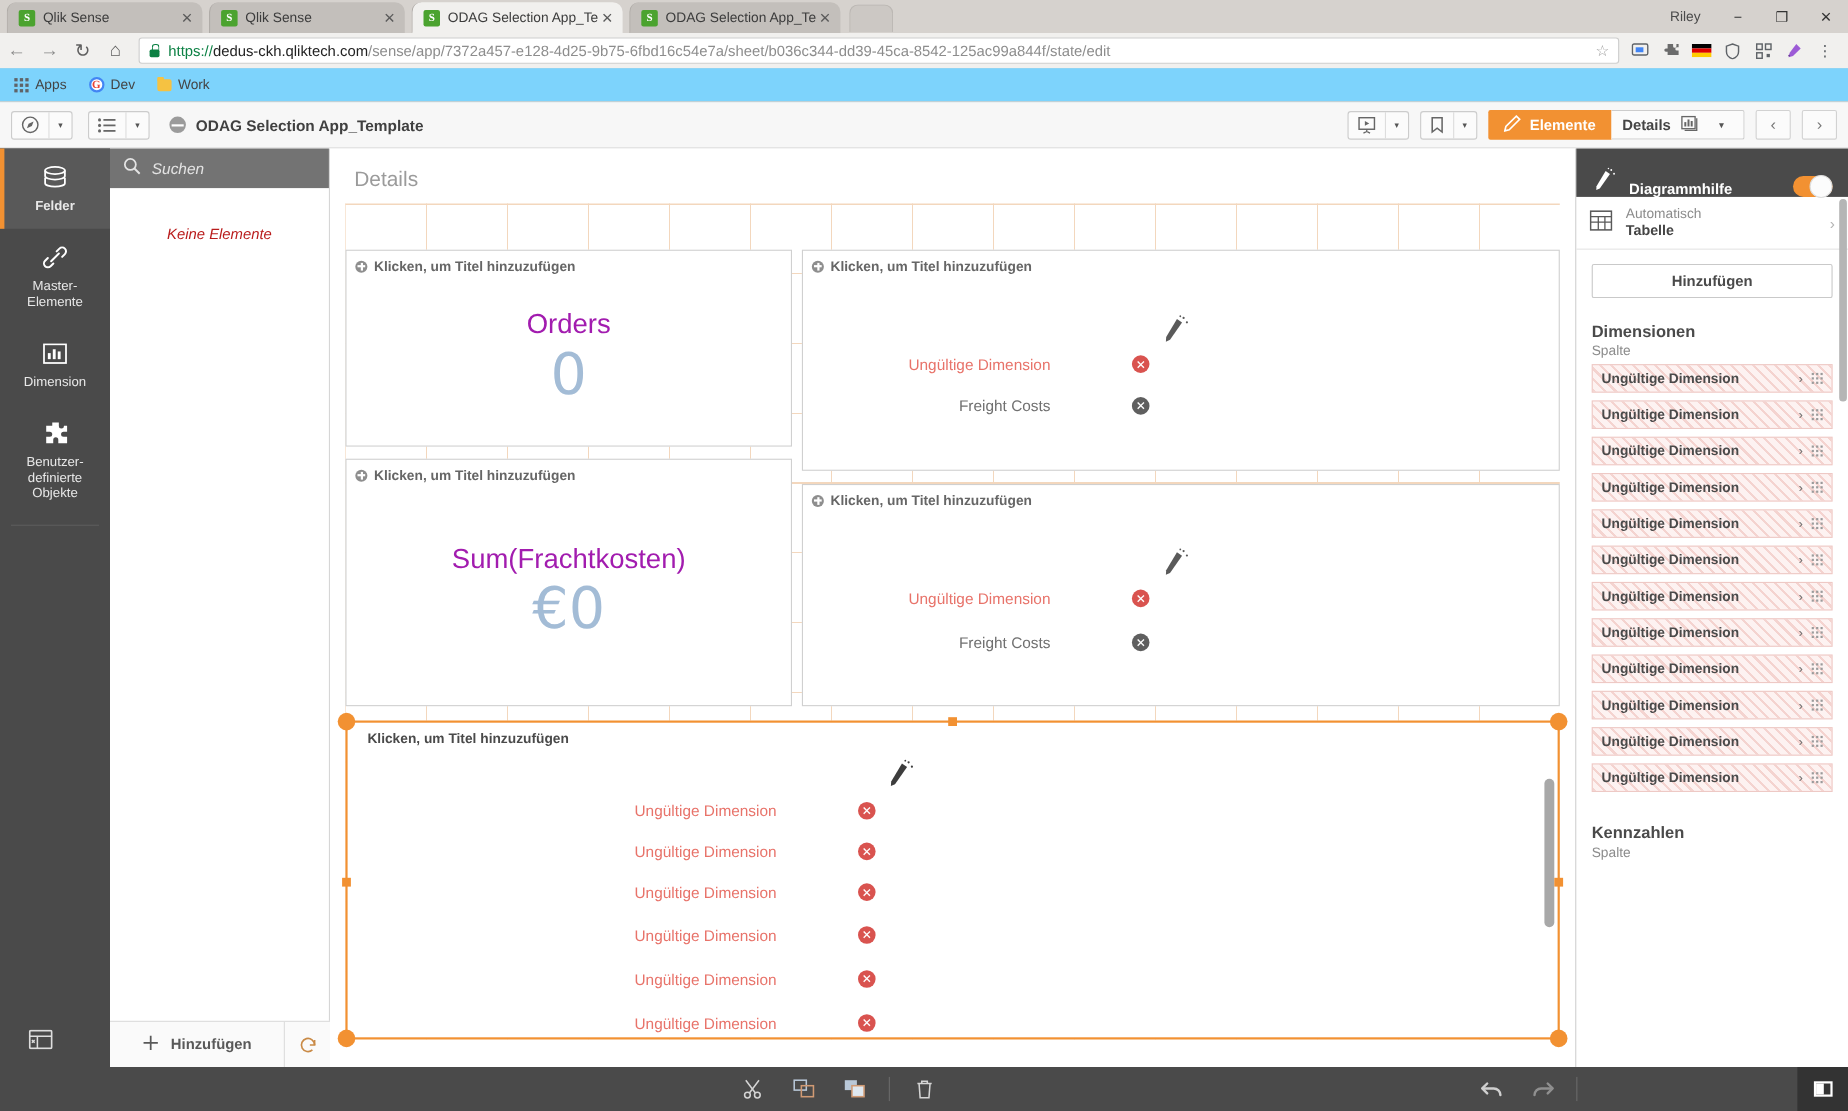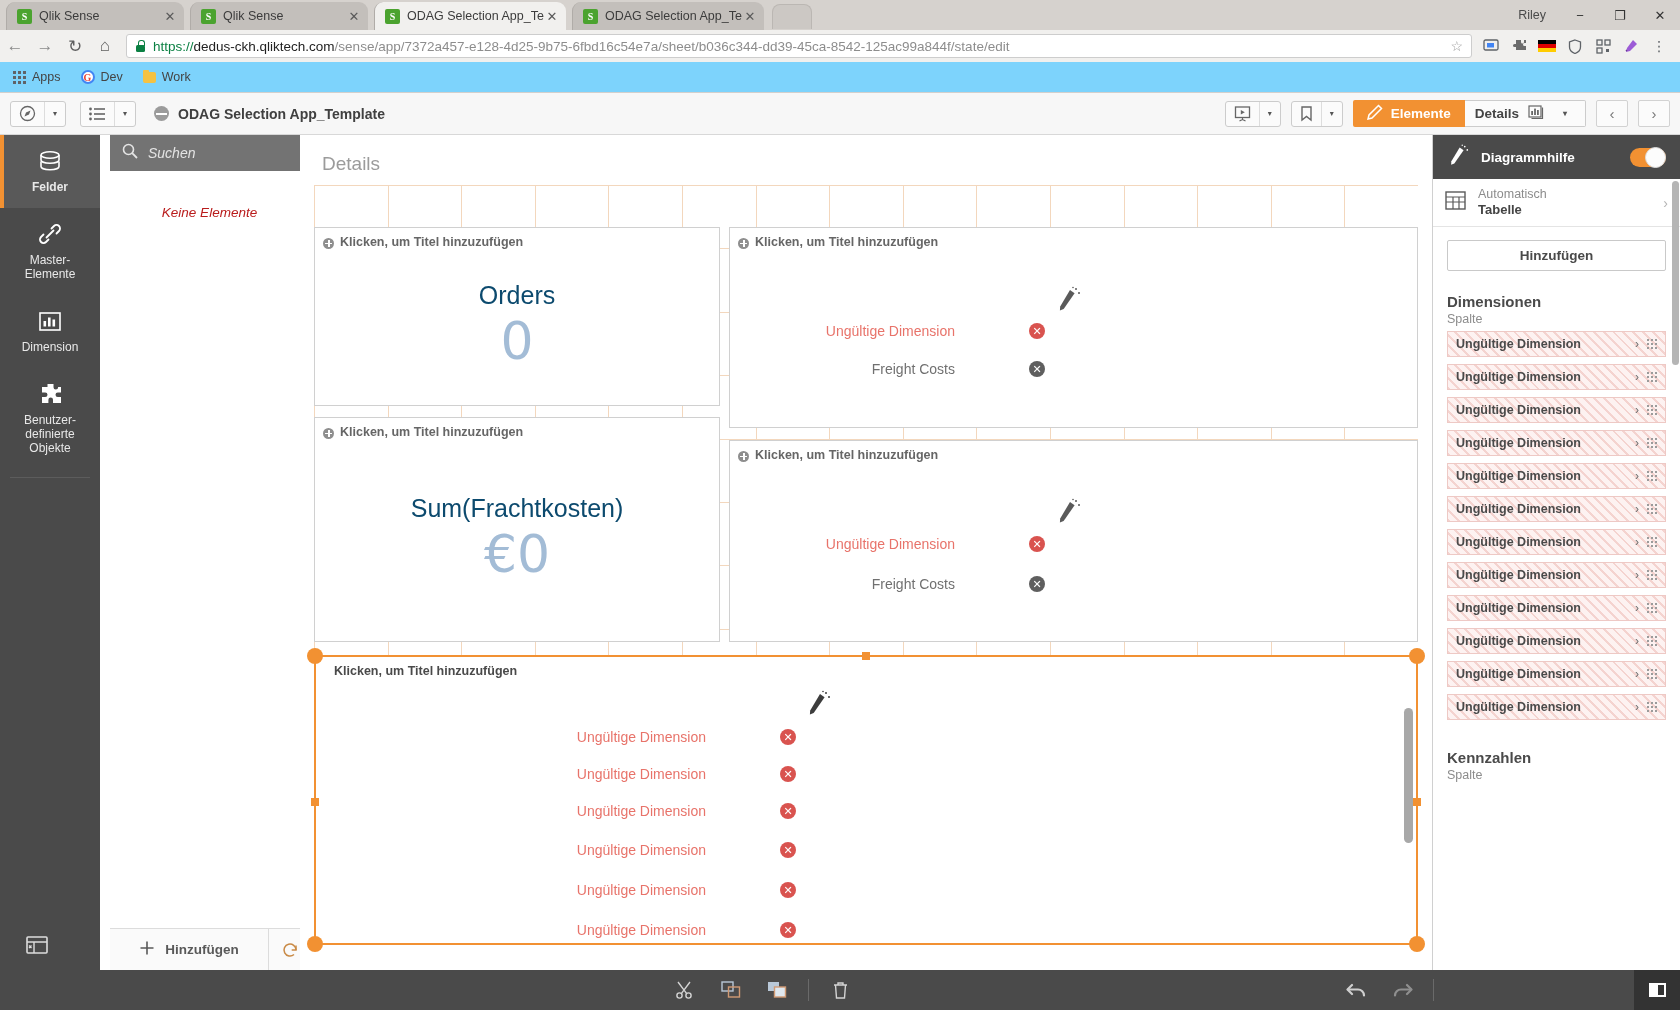--- a/index.html
+++ b/index.html
@@ -79,44 +79,44 @@
 
   
   .rail { position:absolute; left:0; top:135px; width:100px; height:835px; background:#4a4a4a; }
   .rail-item { padding:14px 4px 14px; text-align:center; color:#e8e8e8; font-size:12px; line-height:14px; border-bottom:none; }
   .rail-item.active { background:#595959; border-left:4px solid #f29132; padding-left:0; }
   .rail-icon { height:24px; display:flex; align-items:center; justify-content:center; margin-bottom:7px; color:#fff; }
   .rail-divider { height:1px; background:#5c5c5c; margin:8px 10px; }
   .rail-bottom { position:absolute; left:0; bottom:0; width:100px; height:46px; display:flex; align-items:center; padding-left:26px; }
 
   
-  .assets { position:absolute; left:100px; top:135px; width:200px; height:835px; background:#fff; border-right:1px solid #d6d6d6;margin-left:10px; }
+  .assets { position:absolute; left:100px; top:135px; width:200px; height:835px; background:#fff; border-right:1px solid #d6d6d6; }
   .assets-search { height:36px; background:#737373; display:flex; align-items:center; padding:0 12px; gap:10px; }
   .assets-search .ph { color:#e4e4e4; font-size:14px; font-style:italic; }
   .assets-empty { text-align:center; color:#b91c1c; font-size:13.5px; font-style:italic; margin-top:34px; }
   .assets-footer { position:absolute; left:0; bottom:0; width:200px; height:42px; border-top:1px solid #dcdcdc; background:#fafafa; display:flex; align-items:center; }
   .af-add { flex:1 1 auto; display:flex; align-items:center; justify-content:center; gap:10px; font-size:13.5px; font-weight:bold; color:#595959; }
   .af-refresh { width:42px; height:42px; border-left:1px solid #dcdcdc; display:flex; align-items:center; justify-content:center; color:#c98a46; font-size:16px; }
 
   
   .canvas { position:absolute; left:300px; top:135px; width:1132px; height:835px; background:#fff; padding:12px 14px 0 14px; }
   .sheet-title { font-size:19px; color:#9b9b9b; padding:6px 0 10px 8px; }
   .grid-area { position:relative; width:1104px; height:760px; }
   .gridlines { position:absolute; inset:0; pointer-events:none;
     background-image:
       repeating-linear-gradient(to right, #f3d7bd 0 1px, transparent 1px 73.6px),
       repeating-linear-gradient(to bottom, #f3d7bd 0 1px, transparent 1px 63.4px);
   }
   .obj { position:absolute; background:#fff; border:1px solid #d0d0d0; }
-  .obj-title { font-size:12.5px; font-weight:bold; color:#666; padding:7px 0 0 8px; display:flex; align-items:flex-end; gap:6px; }
+  .obj-title { font-size:12.5px; font-weight:bold; color:#666; padding:7px 0 0 8px; display:flex; align-items:center; gap:6px; }
   .plus-circle { width:11px; height:11px; border-radius:50%; background:#8e8e8e; color:#fff; font-size:11px; line-height:10px; text-align:center; font-weight:bold; flex:0 0 auto; position:relative; }
   .plus-circle::before { content:""; position:absolute; left:5px; top:2px; width:1.5px; height:7px; background:#fff; }
   .plus-circle::after { content:""; position:absolute; left:2px; top:4.7px; width:7px; height:1.5px; background:#fff; }
   .kpi-body { display:flex; flex-direction:column; align-items:center; justify-content:center; height:calc(100% - 26px); }
-  .kpi-label { font-size:25px; color:#0c4a6e; }
+  .kpi-label { font-size:25px; color:#a21caf; }
   .kpi-value { font-size:52px; color:#a3bcd6; line-height:1.05; margin-top:4px; font-family:"DejaVu Sans", sans-serif; }
   .hint-body { position:relative; height:calc(100% - 26px); }
   .wand { position:absolute; font-size:21px; color:#555; transform:rotate(0deg); }
   .hintrow { position:absolute; display:flex; align-items:center; }
   .hintrow .lbl { font-size:14px; width:215px; text-align:right; }
   .hintrow .lbl.invalid { color:#e8736a; }
   .hintrow .lbl.valid { color:#707070; }
   .x-badge { width:16px; height:16px; border-radius:50%; display:flex; align-items:center; justify-content:center; color:#fff; font-size:11px; font-weight:bold; margin-left:74px; font-family:"DejaVu Sans", sans-serif; }
   .x-badge.red { background:#d9534f; }
   .x-badge.gray { background:#5f5f5f; }
@@ -124,21 +124,21 @@
   
   .obj.selected { border:2px solid #f29132; background:#fff; }
   .handle { position:absolute; background:#f29132; }
   .handle.corner { width:16px; height:16px; border-radius:50%; }
   .handle.mid-h { width:8px; height:8px; }
   .handle.mid-v { width:8px; height:8px; }
   .inner-scroll { position:absolute; right:3px; top:30px; width:9px; height:135px; background:#a8a8a8; border-radius:5px; }
 
   
   .props { position:absolute; left:1432px; top:135px; width:248px; height:835px; background:#fff; border-left:1px solid #d0d0d0; }
-  .props-head { height:44px; background:#4a4a4a; display:flex; align-items:center; padding:0 14px; gap:12px; }
+  .props-head { height:44px; background:#4a4a4a; display:flex; align-items:flex-end; padding:0 14px; gap:12px; }
   .props-head .ttl { color:#fff; font-size:13.5px; font-weight:bold; flex:1 1 auto; }
   .toggle { width:36px; height:19px; border-radius:10px; background:#f29132; position:relative; }
   .toggle .knob { position:absolute; right:0; top:-1px; width:21px; height:21px; border-radius:50%; background:#fcfcfc; border:1px solid #ddd; }
   .vizrow { height:48px; display:flex; align-items:center; padding:0 12px; gap:12px; border-bottom:1px solid #e4e4e4; }
   .vizrow .txt { flex:1 1 auto; }
   .vizrow .sub { font-size:12.5px; color:#8c8c8c; line-height:15px; }
   .vizrow .main { font-size:13px; color:#444; font-weight:bold; line-height:16px; }
   .vizrow .chev { color:#b5b5b5; font-size:14px; }
   .btn-add-prop { margin:13px 14px 0; height:31px; border:1px solid #c9c9c9; border-radius:2px; display:flex; align-items:center; justify-content:center; font-size:13.5px; font-weight:bold; color:#4a4a4a; background:#fff; }
   .sec-title { font-size:15px; font-weight:bold; color:#4a4a4a; padding:22px 14px 2px; }

